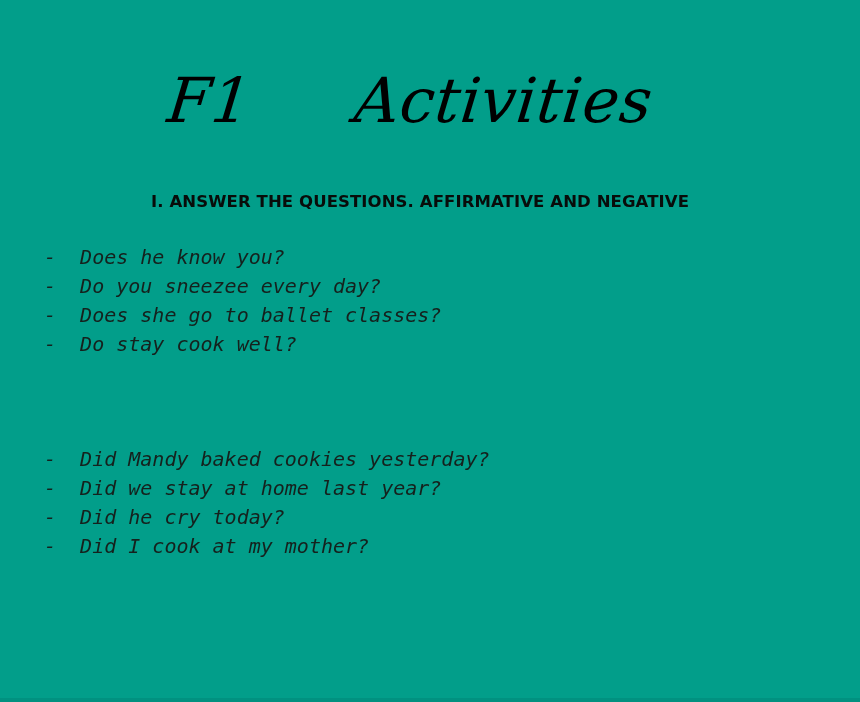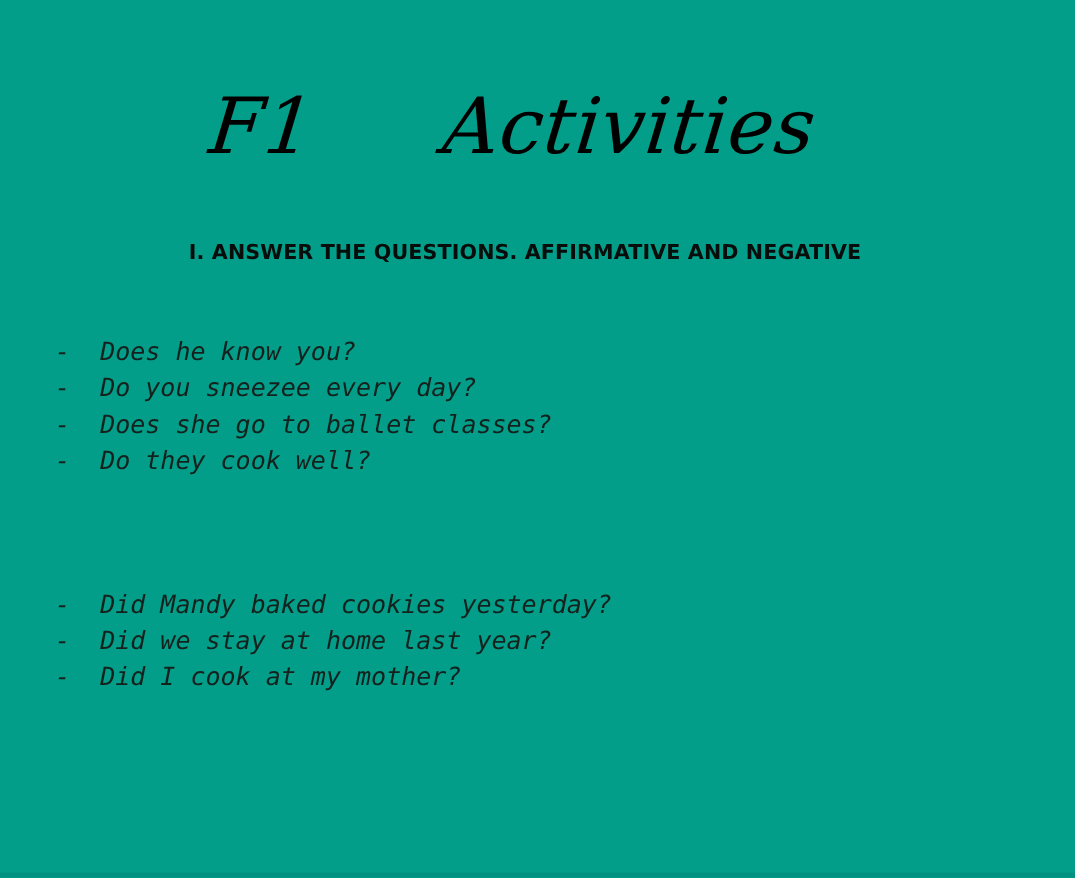--- a/index.html
+++ b/index.html
@@ -63,21 +63,20 @@
     white-space: nowrap;
     text-transform: uppercase;
   }
   #heading-1 { left: 151px; top: 192px; }
   #heading-2 { left: 147px; top: 394px; }
 
   
   .question-block {
     position: absolute;
     left: 44px;
-    margin-top: 24px;
   }
   #block-1 { top: 243px; }
   #block-2 { top: 445px; }
 
   .question-line {
     font-family: "DejaVu Sans Mono", "Liberation Mono", monospace;
     font-style: italic;
     font-weight: 400;
     font-size: 20px;
     line-height: 29px;
@@ -106,25 +105,26 @@
     <span class="title-gap"></span>
     <span class="title-word">Activities</span>
   </div>
 
   <div class="section-heading" id="heading-1">I. ANSWER THE QUESTIONS. AFFIRMATIVE AND NEGATIVE</div>
 
   <div class="question-block" id="block-1">
     <div class="question-line">-  Does he know you?</div>
     <div class="question-line">-  Do you sneezee every day?</div>
     <div class="question-line">-  Does she go to ballet classes?</div>
-    <div class="question-line">-  Do they cook well?</div>
+    <div class="question-line">-  Do stay cook well?</div>
   </div>
 
 
   <div class="question-block" id="block-2">
     <div class="question-line">-  Did Mandy baked cookies yesterday?</div>
     <div class="question-line">-  Did we stay at home last year?</div>
+    <div class="question-line">-  Did he cry today?</div>
     <div class="question-line">-  Did I cook at my mother?</div>
   </div>
 
   <div id="bottom-band"></div>
 
 </div>
 
 </body></html>

